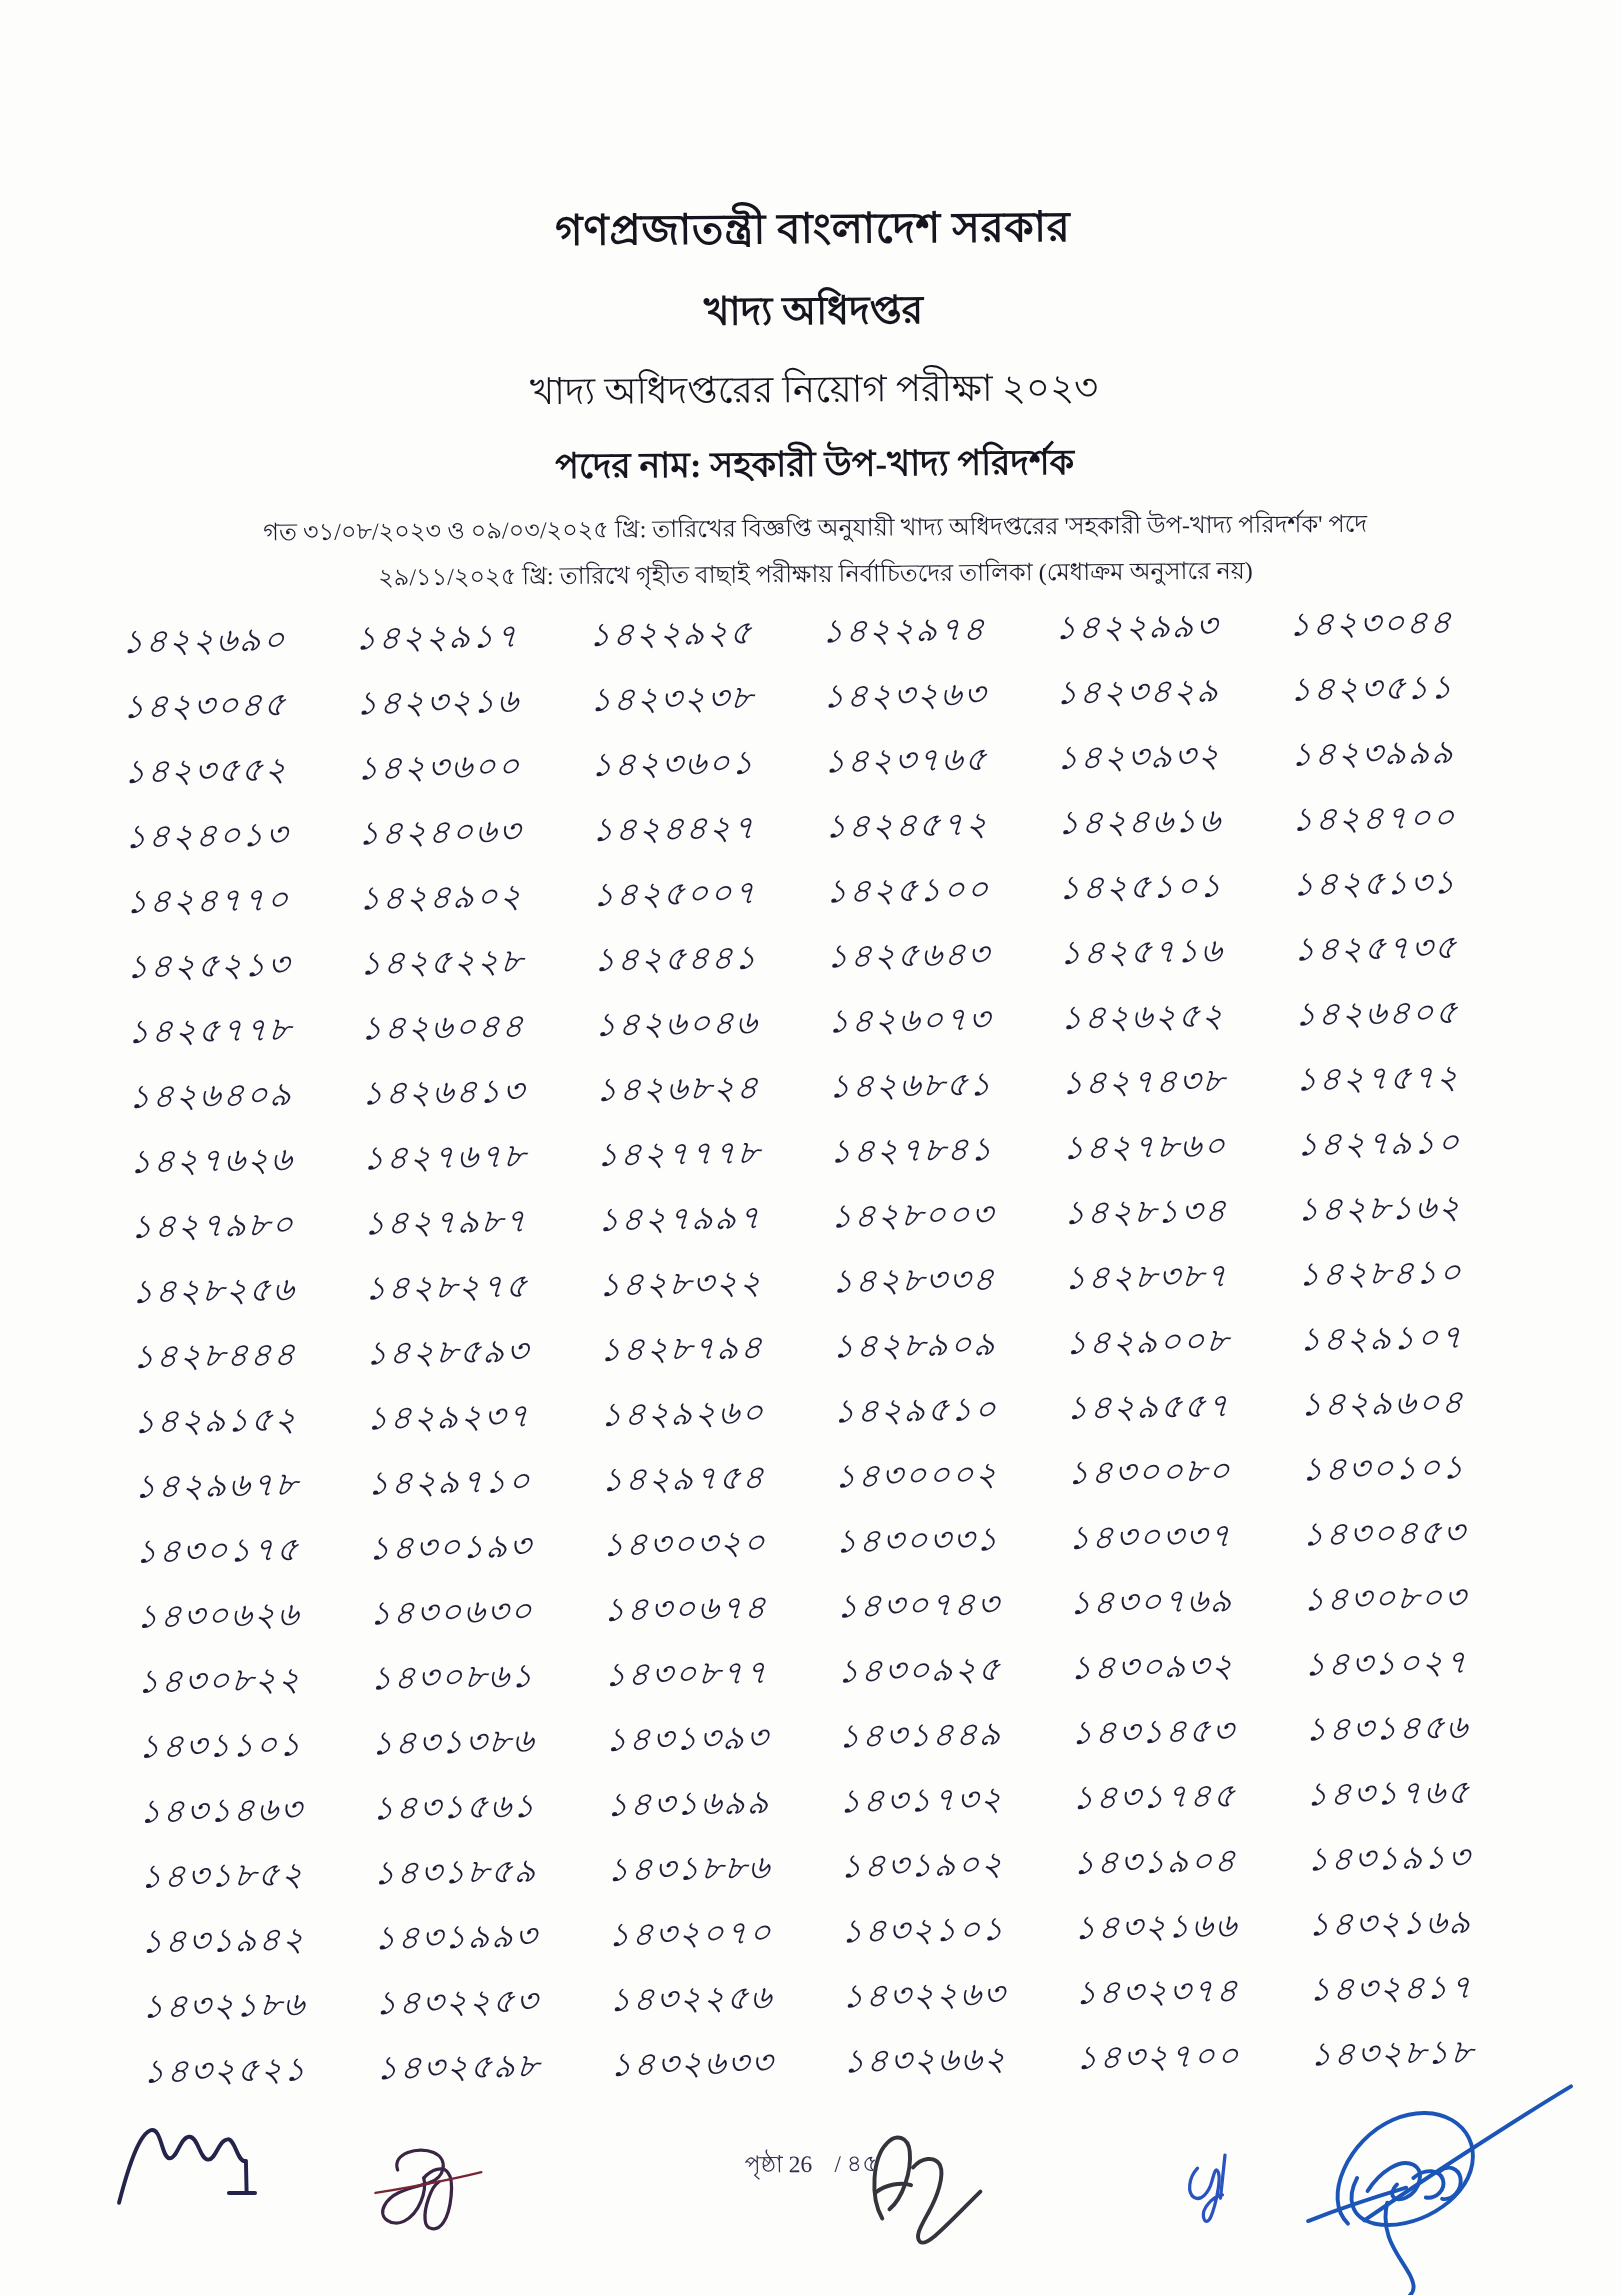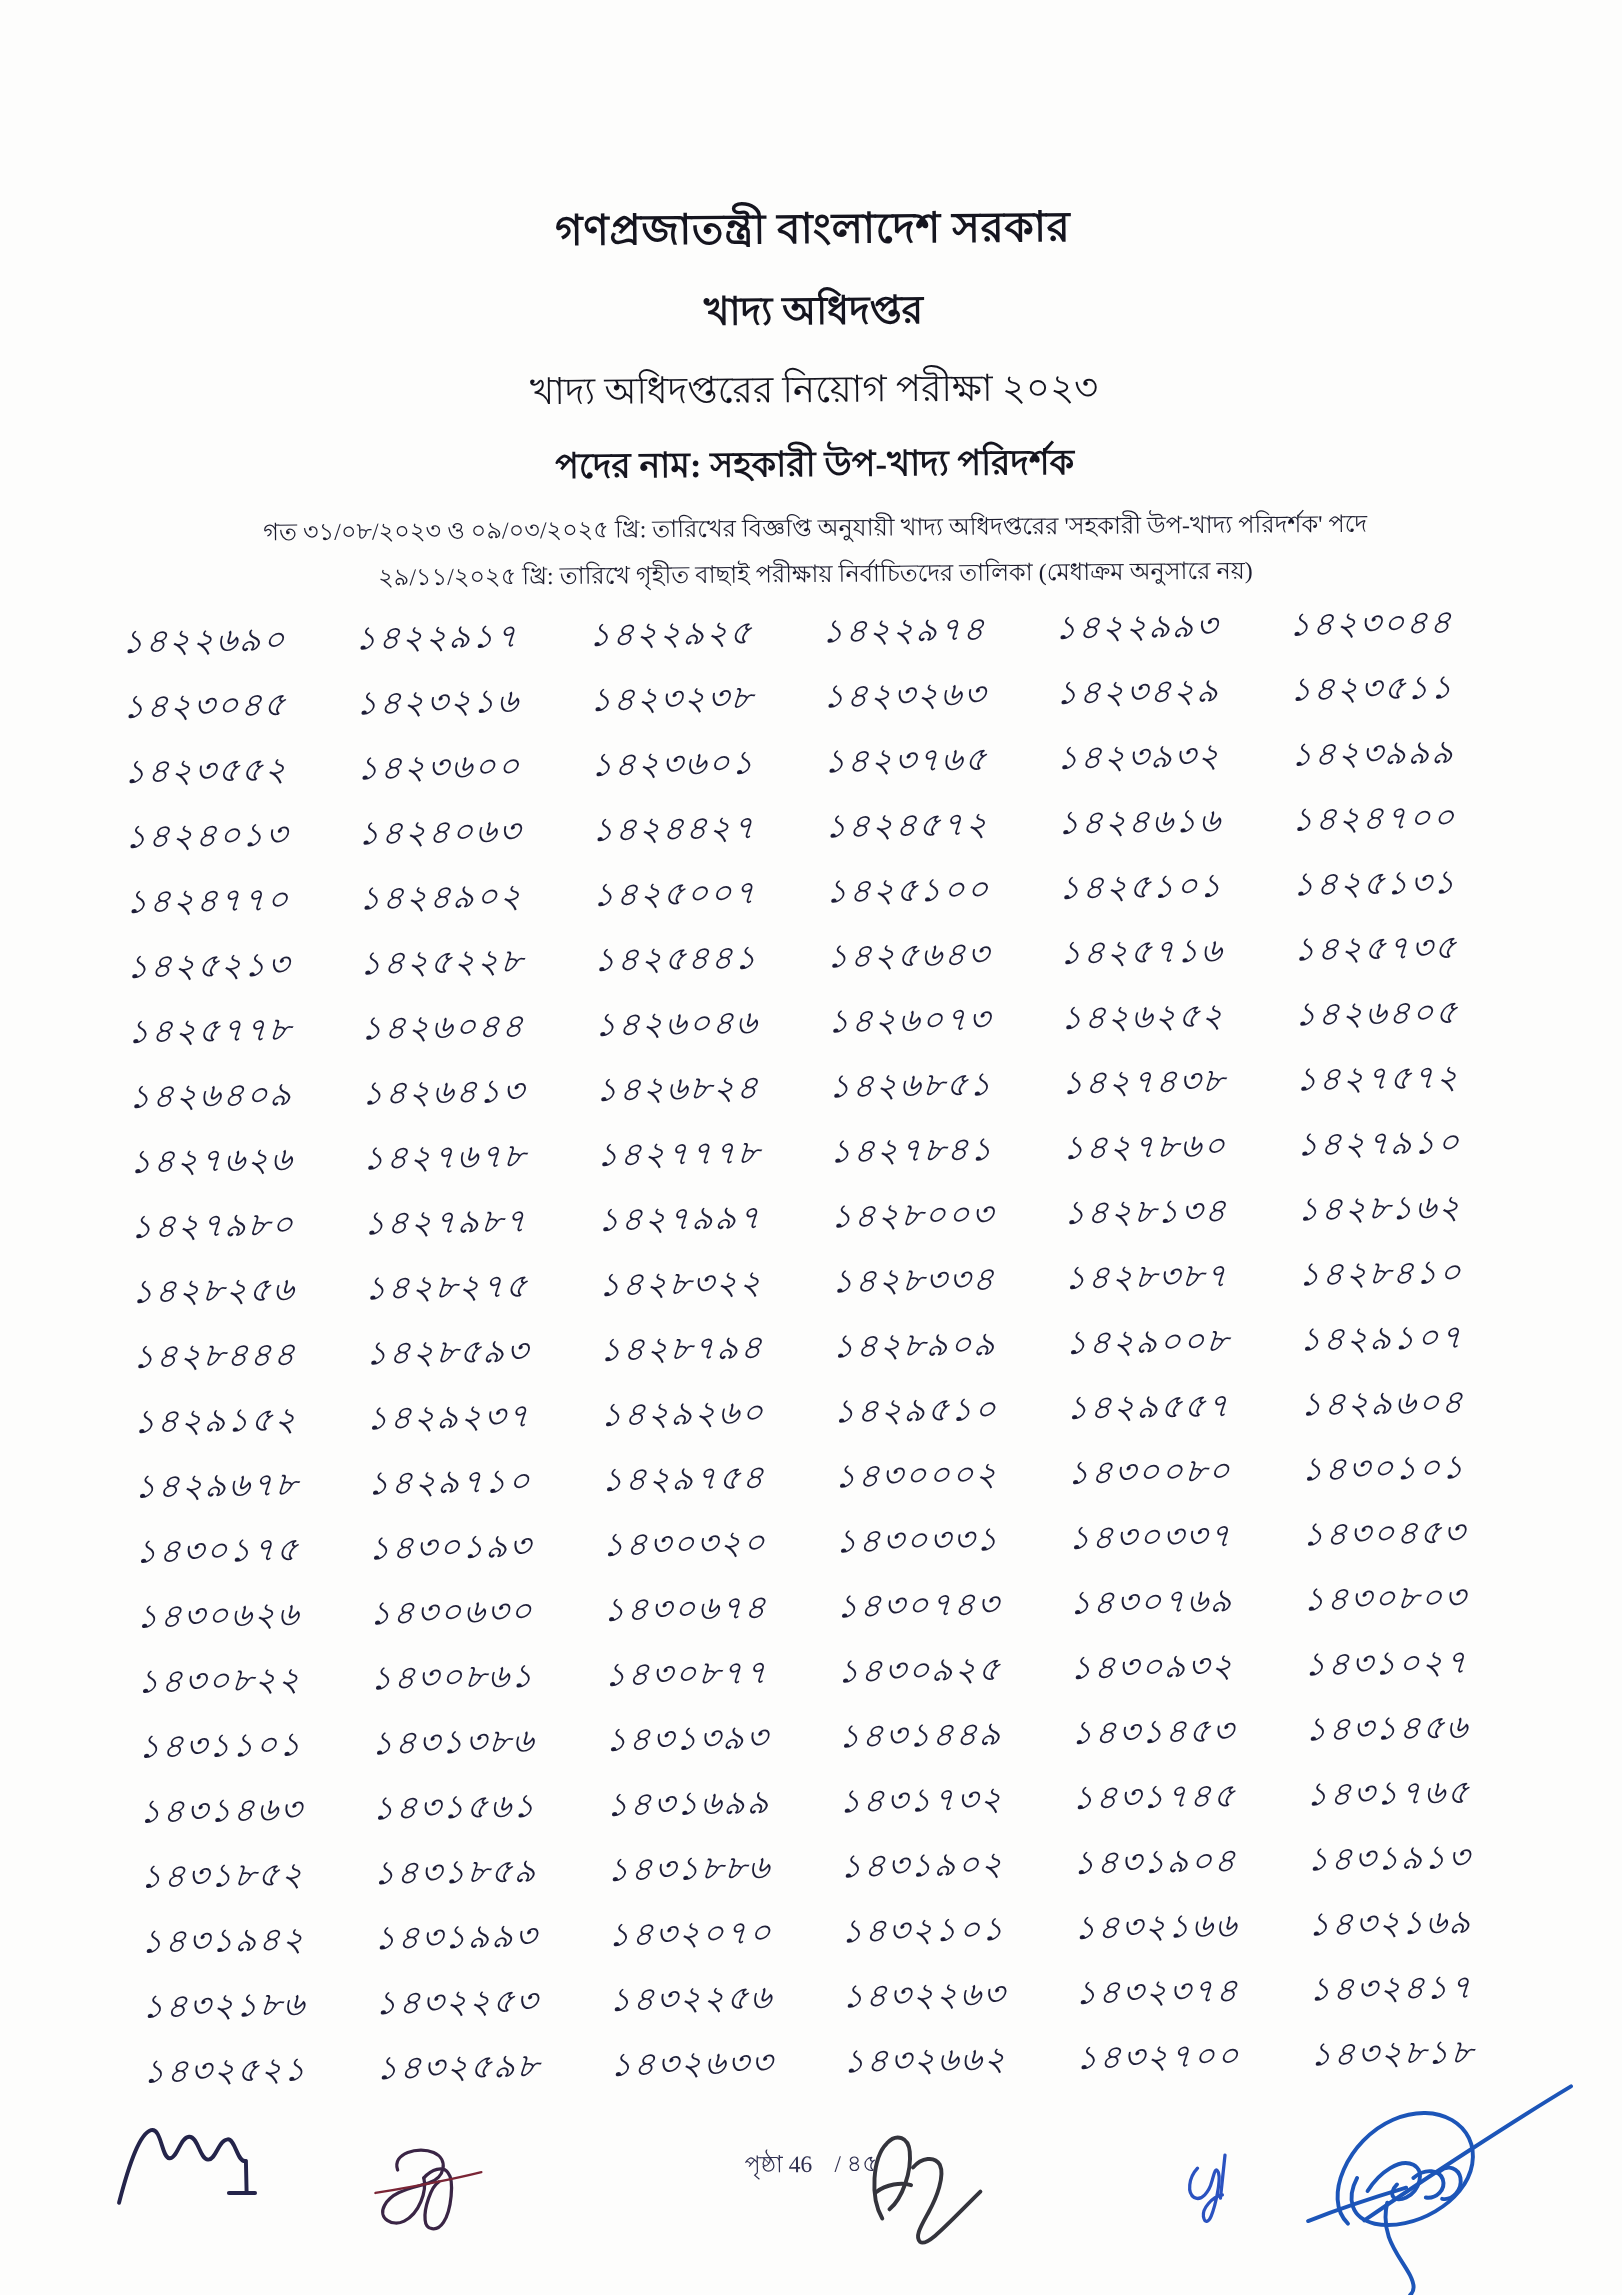--- a/index.html
+++ b/index.html
@@ -260,21 +260,21 @@
         <span class="roll">১৪৩২৫২১</span>
         <span class="roll">১৪৩২৫৯৮</span>
         <span class="roll">১৪৩২৬৩৩</span>
         <span class="roll">১৪৩২৬৬২</span>
         <span class="roll">১৪৩২৭০০</span>
         <span class="roll">১৪৩২৮১৮</span>
       </div>
     </div>
 
   <div class="page-num">
-    <span>পৃষ্ঠা 46</span><span class="sep">/ ৪৫</span>
+    <span>পৃষ্ঠা 26</span><span class="sep">/ ৪৫</span>
   </div>
 
   <svg class="sig-layer" viewBox="0 0 2480 3509" xmlns="http://www.w3.org/2000/svg">
 
     <g stroke="#24244a" stroke-width="6" fill="none" stroke-linecap="round" stroke-linejoin="round">
       <path d="M182,3368 C198,3306 214,3262 231,3257 C247,3253 247,3299 259,3300 C271,3301 275,3268 289,3267 C303,3266 305,3301 318,3302 C330,3303 334,3272 348,3271 C360,3270 363,3308 376,3304 L377,3350"></path>
       <path d="M350,3353 L390,3353"></path>
     </g>
 
     <g fill="none" stroke-linecap="round" stroke-linejoin="round">

